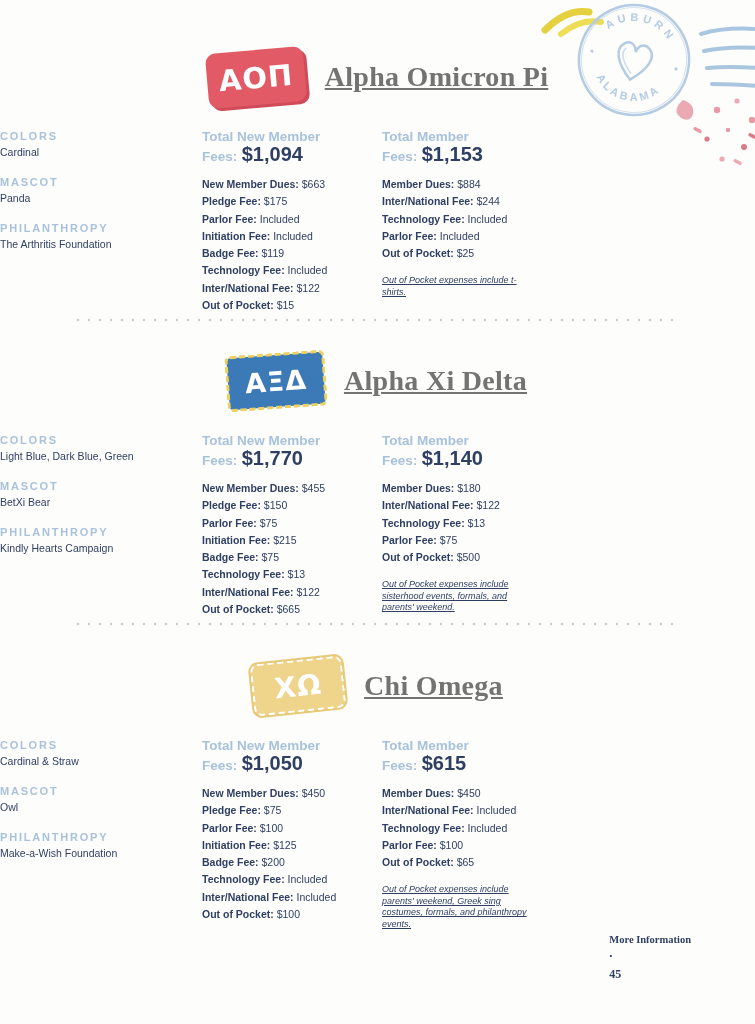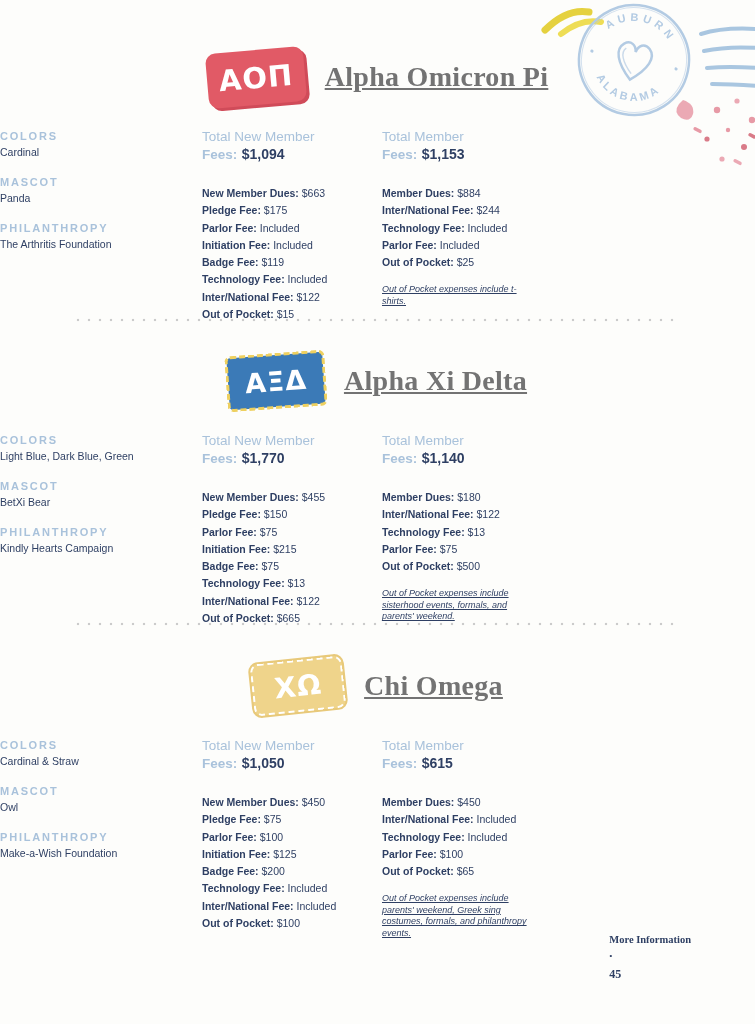--- a/index.html
+++ b/index.html
@@ -20,26 +20,26 @@
              outline-offset:-1px; transform:rotate(-4deg); font-size:27px; }
   .badge-3 { width:92px; height:52px; background:#efd48b; border-radius:8px; border:2px dashed #ffffff;
              box-shadow:0 0 0 2px #e8c97a; transform:rotate(-6deg); font-size:28px; }
 
   .cols { display:grid; grid-template-columns:202px 180px 173px; margin-top:20px; align-items:start; }
 
   .info-label { color:#a9c2db; font-weight:bold; font-size:11px; letter-spacing:1.8px; margin-top:17px; }
   .info-label.first { margin-top:2px; }
   .info-value { color:#2e3f63; font-size:10.5px; margin-top:4px; line-height:13px; padding-right:10px; }
 
-  .fees-head .line1 { display:block; color:#a9c2db; font-weight:normal; font-size:13.5px; line-height:17px; }
+  .fees-head .line1 { display:block; color:#a9c2db; font-weight:bold; font-size:13.5px; line-height:17px; }
   .fees-head .line2 { display:block; line-height:18px; }
   .fees-word { color:#a9c2db; font-weight:bold; font-size:13.5px; }
-  .fees-amount { color:#2e3f63; font-weight:bold; font-size:14px; }
-
-  .fee-list { margin-top:21px; }
+  .fees-amount { color:#2e3f63; font-weight:bold; font-size:20px; }
+
+  .fee-list { margin-top:10px; }
   .fee-line { font-size:10.5px; line-height:17.3px; color:#2e3f63; }
   .fee-label { font-weight:bold; }
 
   .note { margin-top:13px; font-size:9px; line-height:11.5px; font-style:italic; color:#2e3f63; max-width:152px;text-decoration:underline; }
 
   .sep { position:absolute; left:76px; width:604px; height:4px;
          background-image:radial-gradient(circle at 2px 2px, #cbcbcb 1.3px, transparent 1.6px);
          background-size:11px 4px; background-repeat:repeat-x; }
   #sep1 { top:318px; } #sep2 { top:622px; }
 

